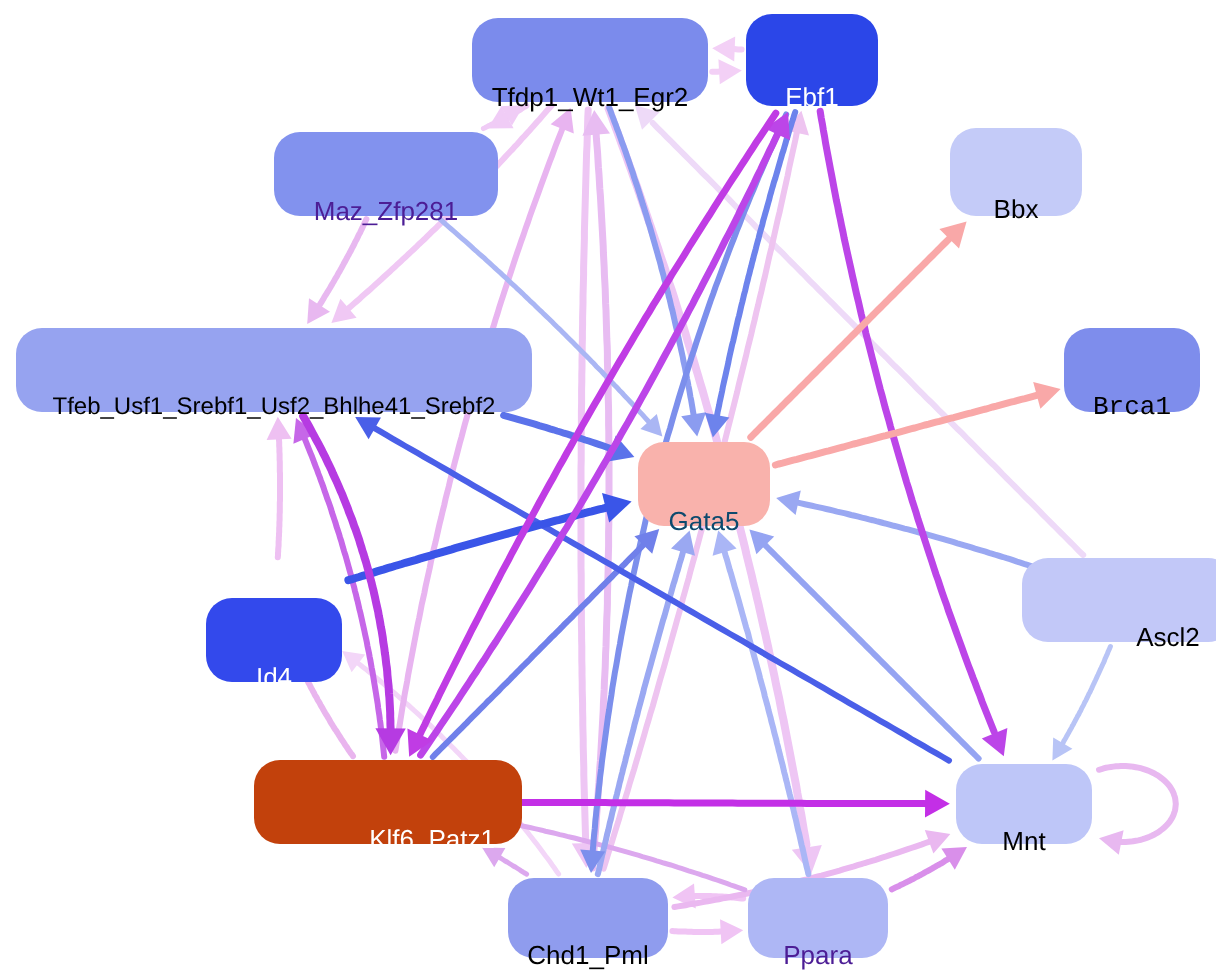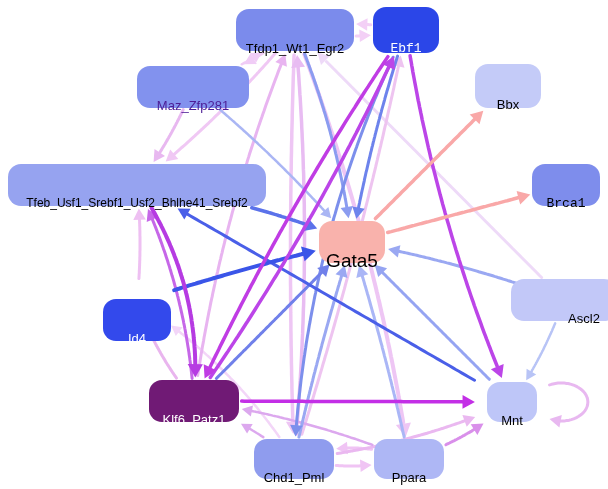--- a/index.html
+++ b/index.html
@@ -101,50 +101,50 @@
       <polygon points="474.9,401.9 462.5,408.8 462.6,394.9" fill="#c32fe6"></polygon>
       <path d="M375.4 218.6L376.7 217.3L378.0 216.0L379.3 214.7L380.6 213.4L381.9 212.1L383.2 210.8L384.5 209.5L385.8 208.2L387.1 206.9L388.4 205.6L389.7 204.3L391.0 203.0L392.3 201.7L393.6 200.4L394.9 199.1L396.2 197.8L397.5 196.5L398.8 195.2L400.1 193.9L401.4 192.6L402.7 191.3L404.0 190.0L405.3 188.7L406.6 187.4L407.9 186.1L409.2 184.8L410.5 183.5L411.8 182.2L413.1 180.9L414.4 179.6L415.7 178.3L417.0 177.0L418.3 175.7L419.6 174.4L420.9 173.1L422.2 171.8L423.5 170.5L424.8 169.2L426.1 167.9L427.4 166.6L428.7 165.3L430.0 164.0L431.3 162.7L432.6 161.4L433.9 160.1L435.2 158.8L436.5 157.5L437.8 156.2L439.1 154.9L440.4 153.6L441.7 152.3L443.0 151.0L444.3 149.7L445.6 148.4L446.9 147.1L448.2 145.8L449.5 144.5L450.8 143.2L452.1 141.9L453.4 140.6L454.7 139.3L456.0 138.0L457.3 136.7L458.6 135.4L459.9 134.1L461.2 132.8L462.5 131.5L463.8 130.2L465.1 128.9L466.4 127.6L467.7 126.3L469.0 125.0L470.3 123.7L471.6 122.4L472.9 121.1L474.2 119.8L475.5 118.5" fill="none" stroke="#f9a8a8" stroke-width="3.5" stroke-linecap="round"></path>
       <polygon points="483.3,110.7 479.5,124.3 469.7,114.5" fill="#f9a8a8"></polygon>
       <path d="M387.7 232.5L389.4 232.0L391.2 231.6L393.0 231.1L394.8 230.6L396.6 230.1L398.4 229.7L400.2 229.2L401.9 228.7L403.7 228.2L405.5 227.8L407.3 227.3L409.1 226.8L410.9 226.3L412.6 225.8L414.4 225.4L416.2 224.9L418.0 224.4L419.8 223.9L421.6 223.5L423.3 223.0L425.1 222.5L426.9 222.0L428.7 221.6L430.5 221.1L432.3 220.6L434.0 220.2L435.8 219.7L437.6 219.2L439.4 218.7L441.2 218.2L442.9 217.8L444.7 217.3L446.5 216.8L448.3 216.4L450.1 215.9L451.9 215.4L453.6 214.9L455.4 214.4L457.2 214.0L459.0 213.5L460.8 213.0L462.6 212.5L464.4 212.1L466.1 211.6L467.9 211.1L469.7 210.7L471.5 210.2L473.3 209.7L475.0 209.2L476.8 208.8L478.6 208.3L480.4 207.8L482.2 207.3L484.0 206.8L485.8 206.4L487.5 205.9L489.3 205.4L491.1 204.9L492.9 204.5L494.7 204.0L496.4 203.5L498.2 203.1L500.0 202.6L501.8 202.1L503.6 201.6L505.4 201.1L507.2 200.7L508.9 200.2L510.7 199.7L512.5 199.3L514.3 198.8L516.1 198.3L517.9 197.8L519.6 197.3" fill="none" stroke="#f9a8a8" stroke-width="3.5" stroke-linecap="round"></path>
       <polygon points="530.3,194.5 520.2,204.4 516.6,191.0" fill="#f9a8a8"></polygon>
     </svg>
   <div id="node-layer">
       <div class="node" style="left: 295px; top: 30px; width: 118px; height: 42px; background: rgb(123, 139, 236); color: rgb(0, 0, 0); font-size: 13px;">
         <span>Tfdp1_Wt1_Egr2</span>
       </div>
-      <div class="node" style="left: 406px; top: 30px; width: 66px; height: 46px; background: rgb(43, 70, 232); color: rgb(255, 255, 255); font-size: 13px; font-family: Liberation Mono, monospace;">
+      <div class="node" style="left: 406px; top: 30px; width: 66px; height: 46px; background: rgb(43, 70, 232); color: rgb(255, 255, 255); font-size: 13px;">
         <span>Ebf1</span>
       </div>
       <div class="node" style="left: 193px; top: 87px; width: 112px; height: 42px; background: rgb(130, 146, 238); color: #4c1d95; font-size: 13px;">
         <span>Maz_Zfp281</span>
       </div>
       <div class="node" style="left: 508px; top: 86px; width: 66px; height: 44px; background: rgb(196, 203, 248); color: rgb(0, 0, 0); font-size: 13px;">
         <span>Bbx</span>
       </div>
       <div class="node" style="left: 137px; top: 185px; width: 258px; height: 42px; background: rgb(150, 163, 240); color: rgb(0, 0, 0); font-size: 12px;">
         <span>Tfeb_Usf1_Srebf1_Usf2_Bhlhe41_Srebf2</span>
       </div>
       <div class="node" style="left: 566px; top: 185px; width: 68px; height: 42px; background: rgb(126, 141, 236); color: rgb(0, 0, 0); font-size: 13px; font-family: Liberation Mono, monospace;">
         <span>Brca1</span>
       </div>
-      <div class="node" style="left: 352px; top: 242px; width: 66px; height: 42px; background: rgb(249, 178, 172); color: #000000; font-size: 19px;">
+      <div class="node" style="left: 352px; top: 242px; width: 66px; height: 42px; background: rgb(249, 178, 172); color: #0c4a6e; font-size: 13px;">
         <span>Gata5</span>
       </div>
       <div class="node" style="left: 137px; top: 320px; width: 68px; height: 42px; background: rgb(51, 73, 236); color: rgb(255, 255, 255); font-size: 13px;">
         <span>Id4</span>
       </div>
       <div class="node" style="left: 564px; top: 300px; width: 66px; height: 42px; background: rgb(194, 200, 248); color: rgb(0, 0, 0); font-size: 13px; padding-left: 40px;">
         <span>Ascl2</span>
       </div>
-      <div class="node" style="left: 194px; top: 401px; width: 90px; height: 42px; background: #701a75; color: rgb(255, 255, 255); font-size: 13px;">
+      <div class="node" style="left: 194px; top: 401px; width: 90px; height: 42px; background: #c2410c; color: rgb(255, 255, 255); font-size: 13px; padding-left: 44px;">
         <span>Klf6_Patz1</span>
       </div>
-      <div class="node" style="left: 512px; top: 402px; width: 50px; height: 40px; background: rgb(190, 198, 248); color: rgb(0, 0, 0); font-size: 13px; text-align: right;">
+      <div class="node" style="left: 512px; top: 402px; width: 68px; height: 40px; background: rgb(190, 198, 248); color: rgb(0, 0, 0); font-size: 13px; text-align: right;">
         <span>Mnt</span>
       </div>
       <div class="node" style="left: 294px; top: 459px; width: 80px; height: 40px; background: rgb(143, 156, 238); color: rgb(0, 0, 0); font-size: 13px;">
         <span>Chd1_Pml</span>
       </div>
-      <div class="node" style="left: 409px; top: 459px; width: 70px; height: 40px; background: rgb(174, 183, 245); color: #000000; font-size: 13px;">
+      <div class="node" style="left: 409px; top: 459px; width: 70px; height: 40px; background: rgb(174, 183, 245); color: #4c1d95; font-size: 13px;">
         <span>Ppara</span>
       </div>
     </div>
 </div>
 
 </body></html>

